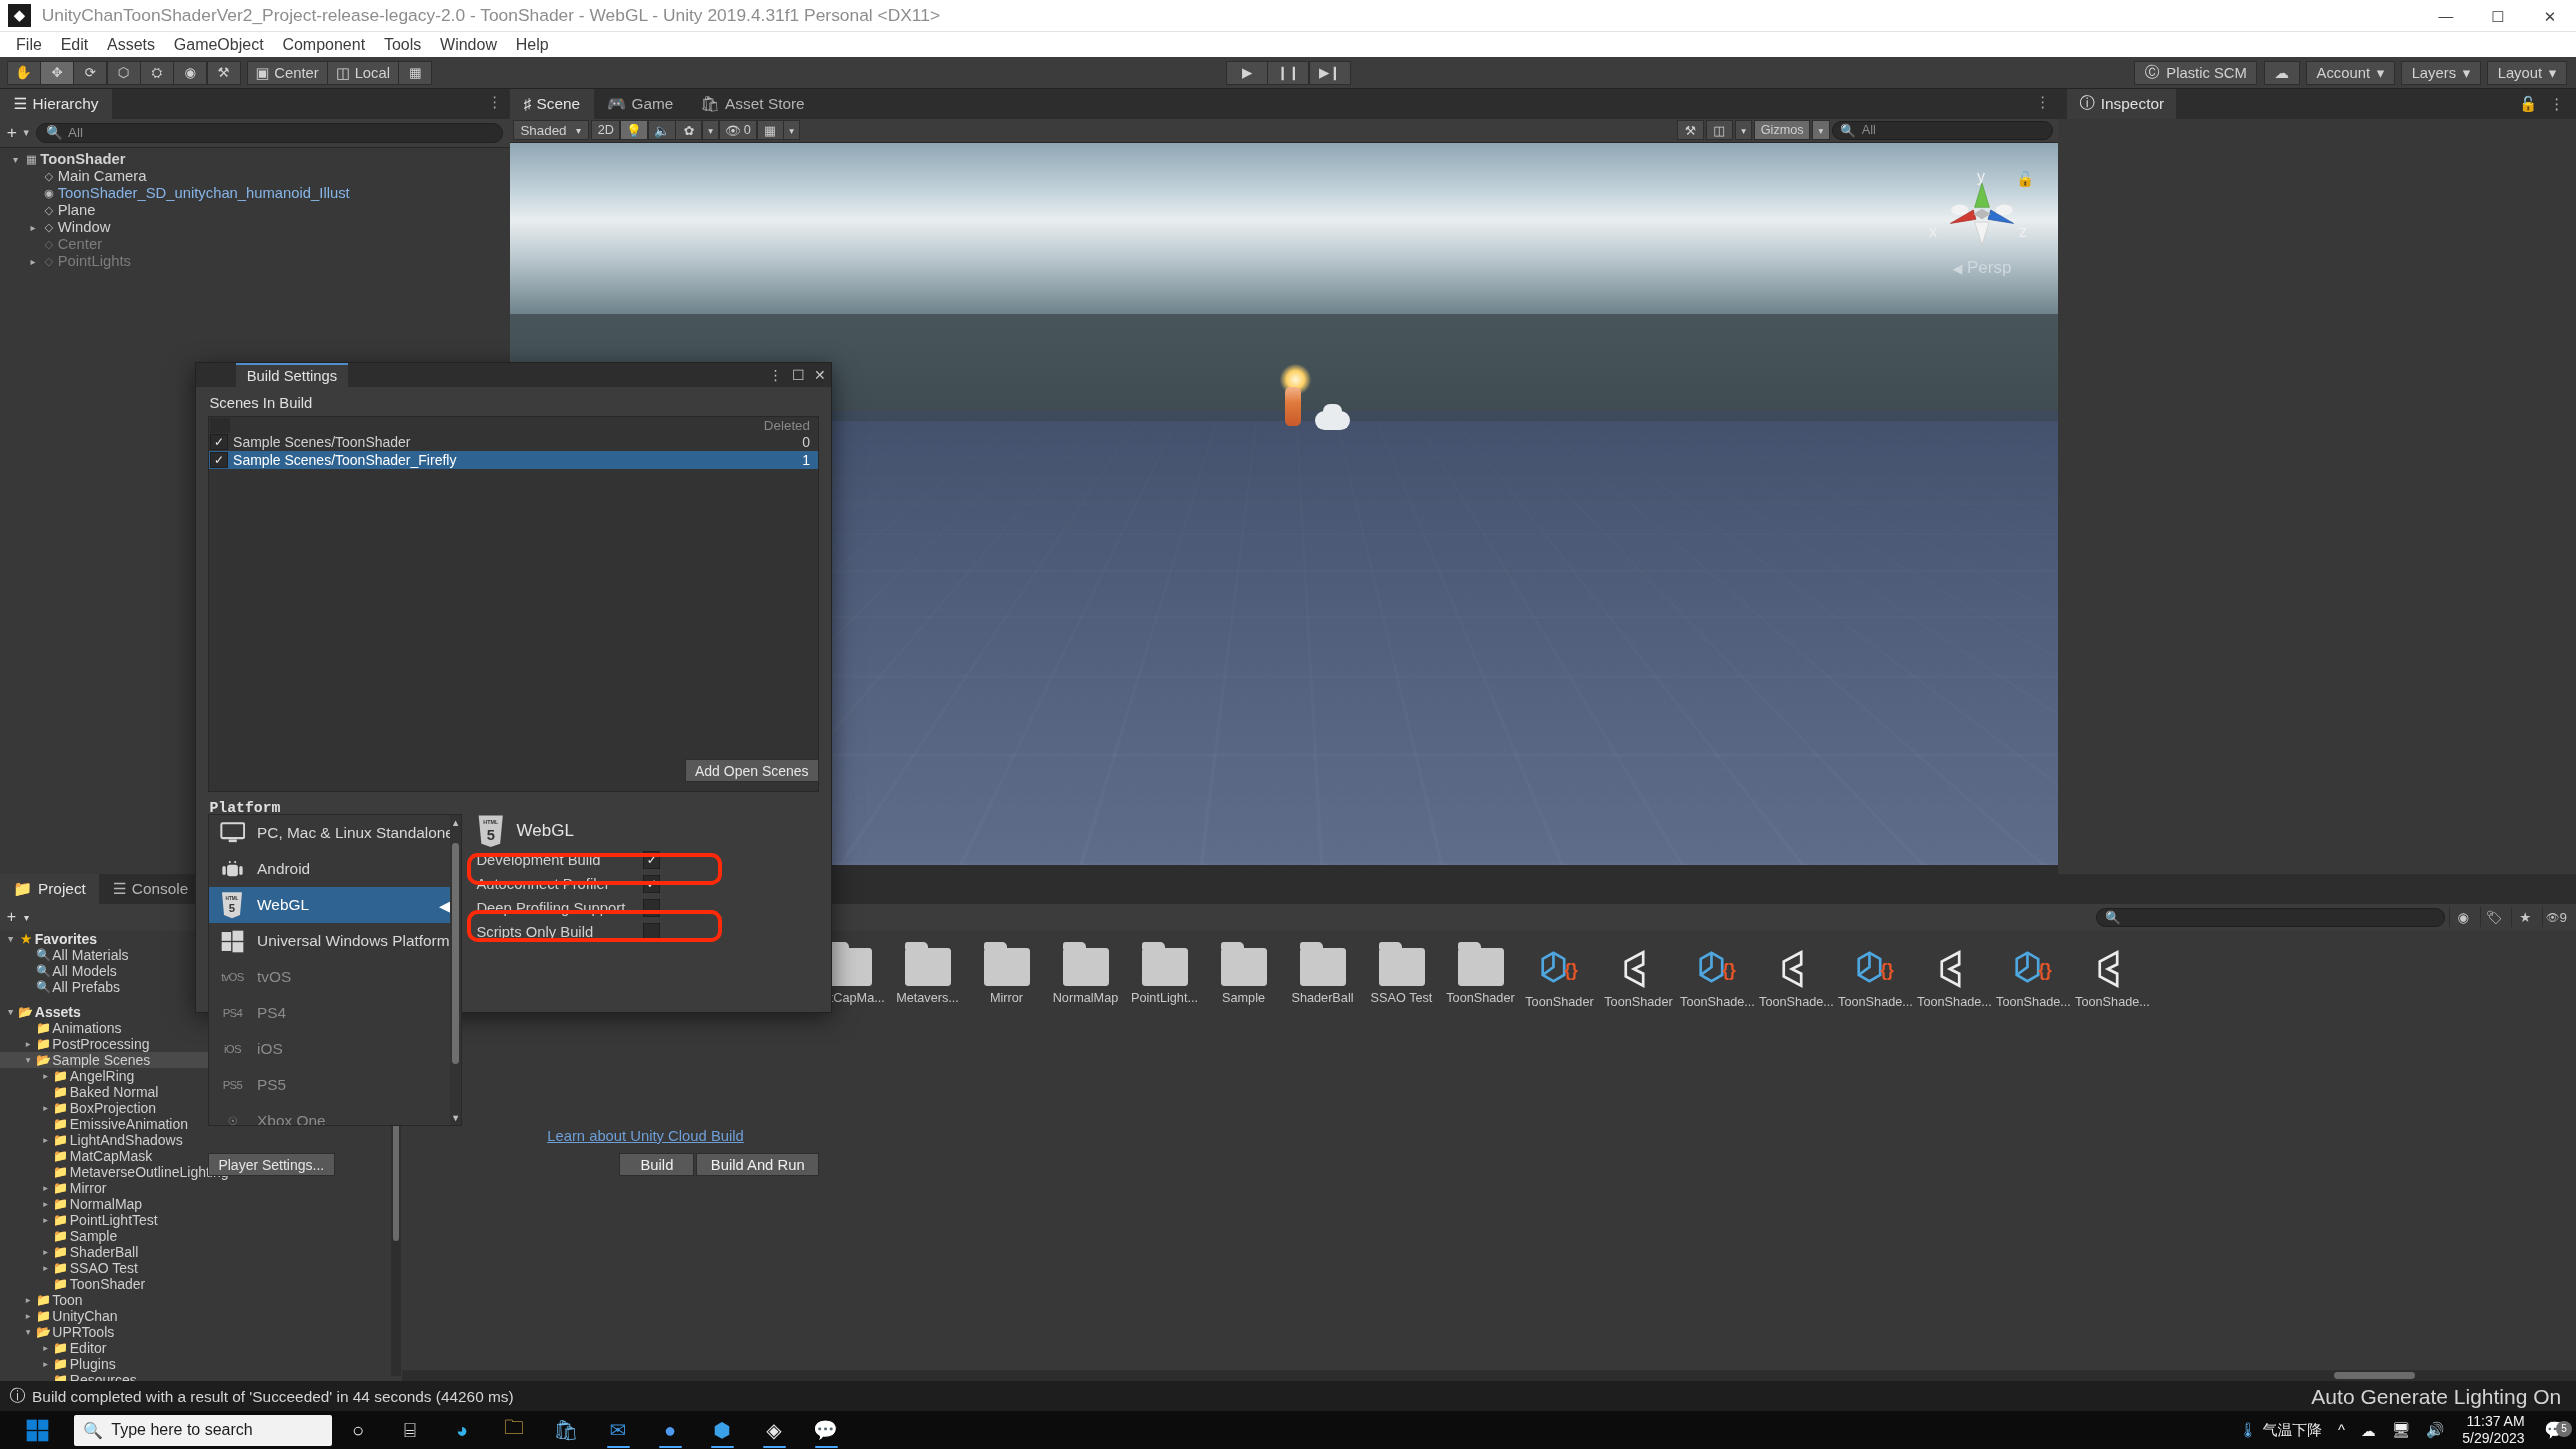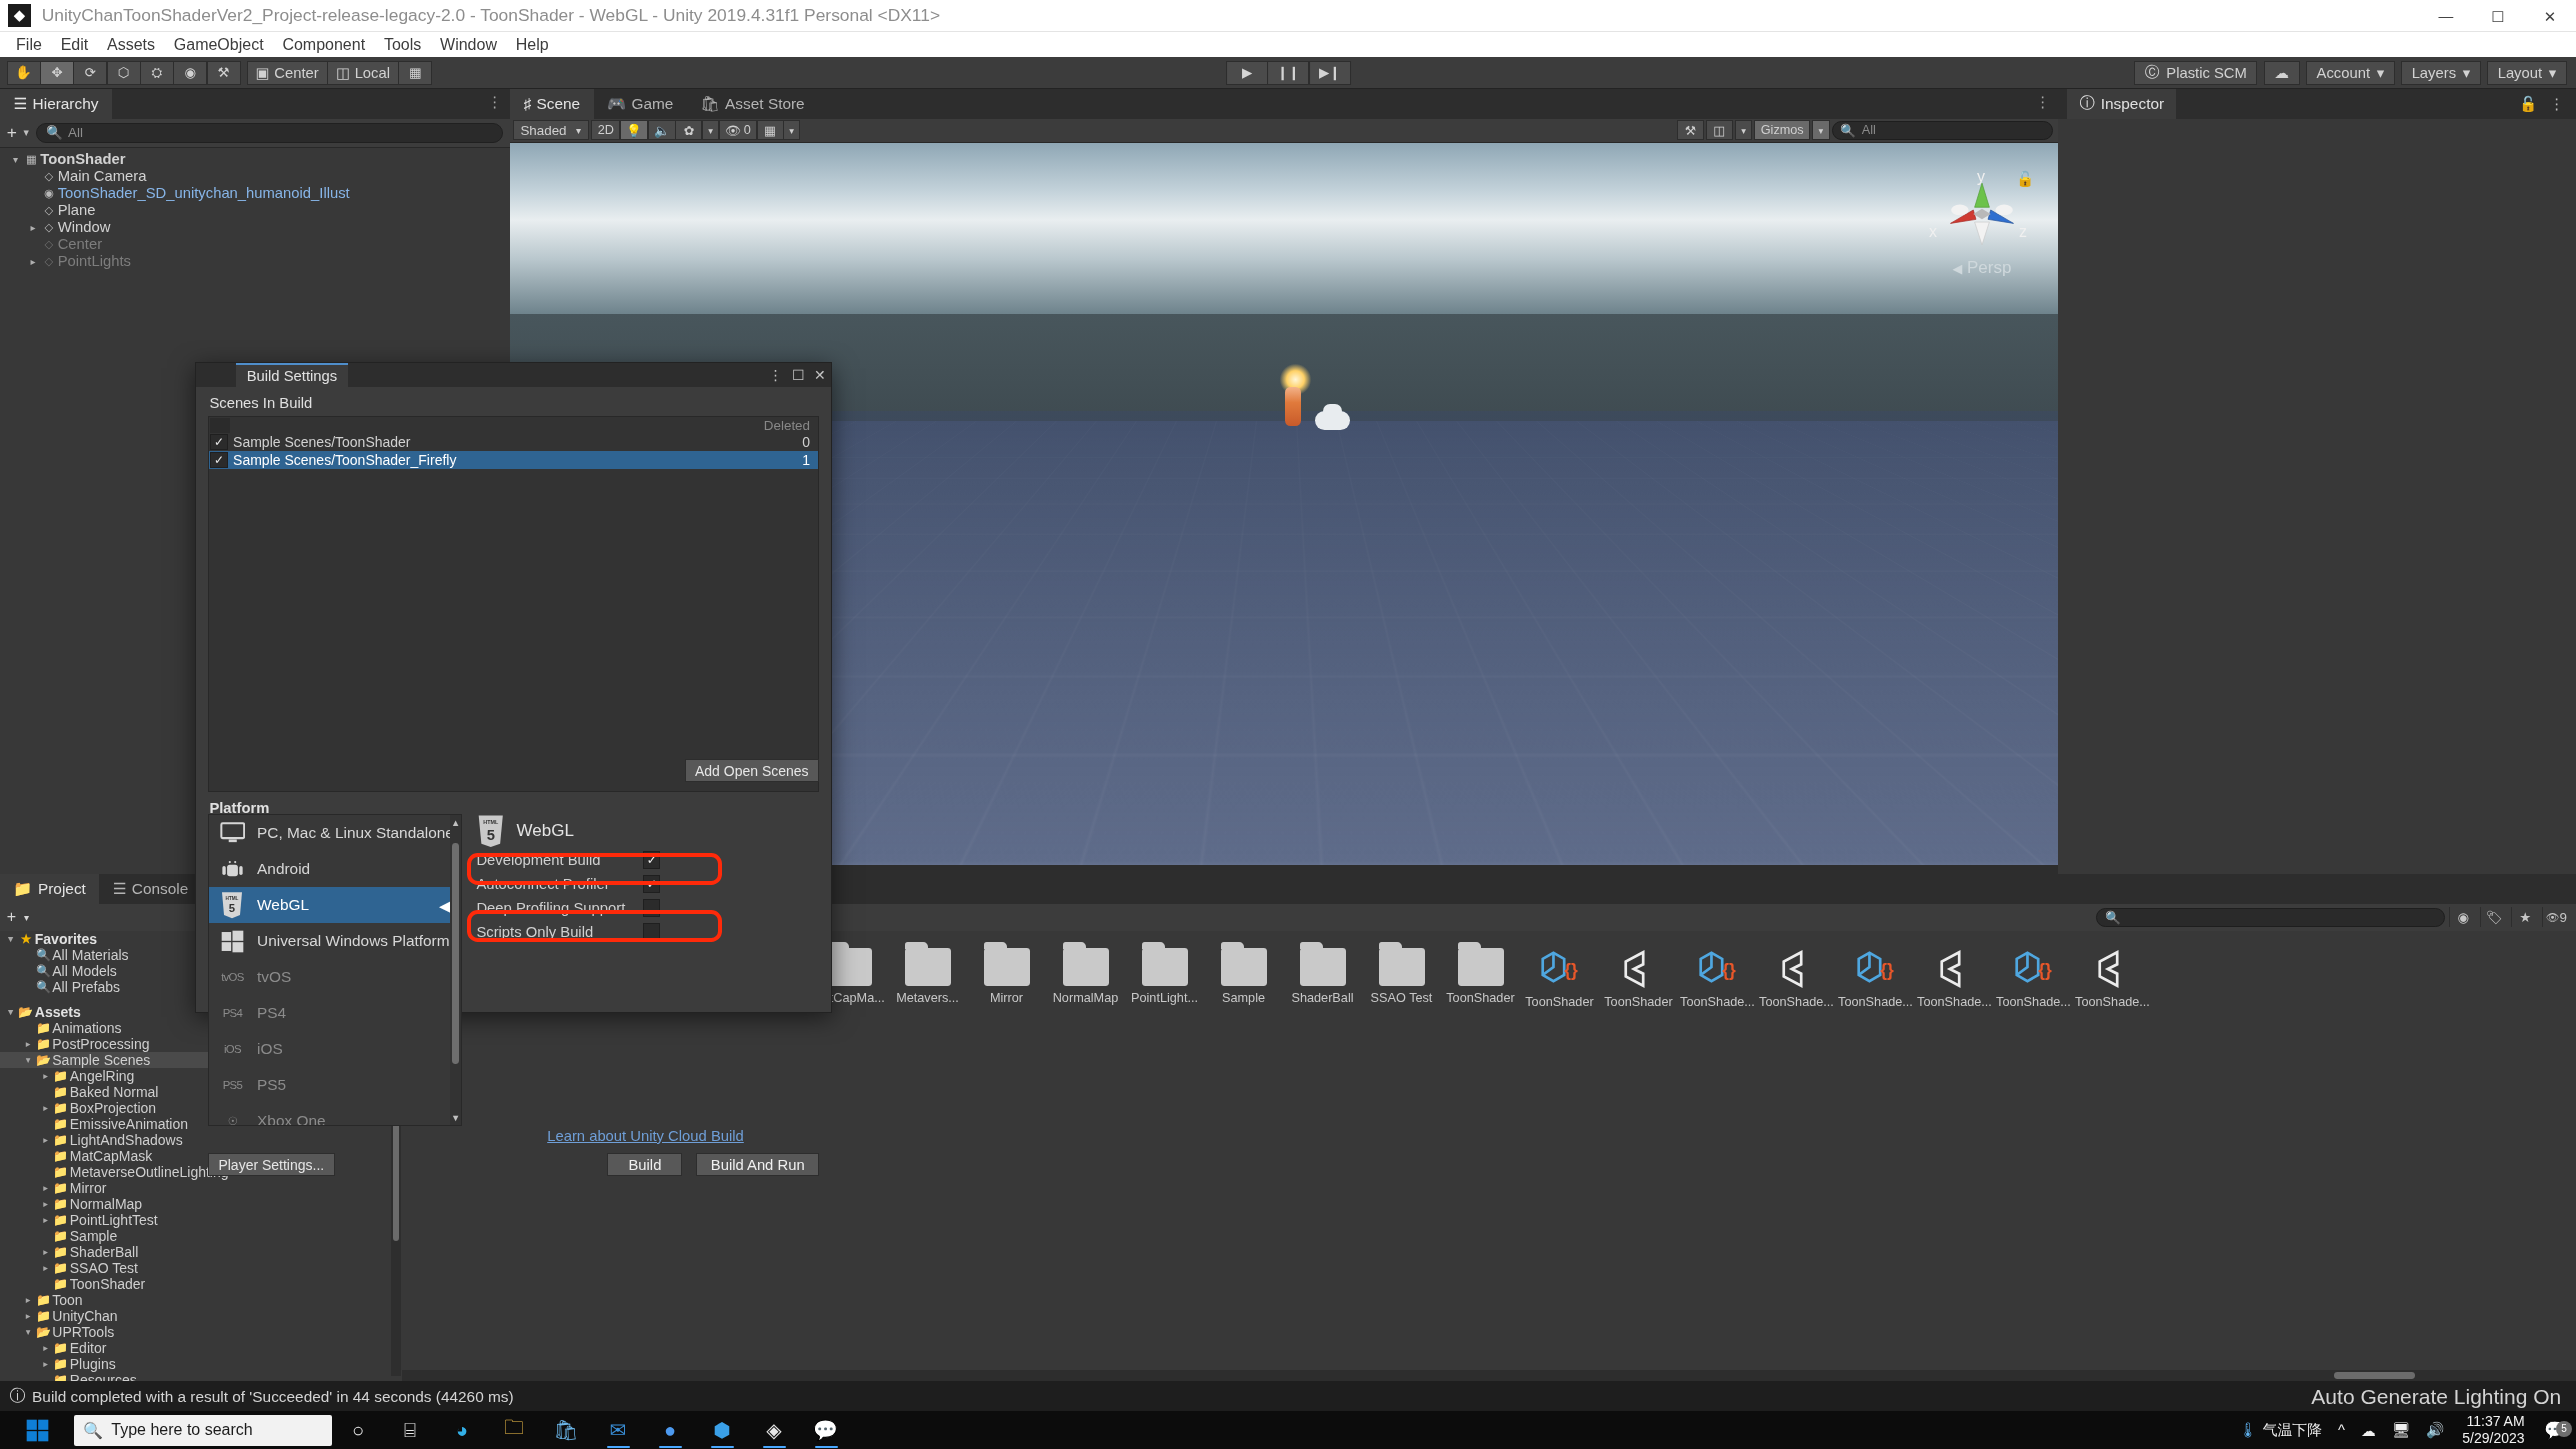--- a/index.html
+++ b/index.html
@@ -325,21 +325,21 @@
     width: 17.4px; height: 16px; background: #2b2b2b; border: 0.7px solid #1f1f1f;
     display: flex; align-items: center; justify-content: center; font-size: 12px;
     color: #e8e8e8; margin-right: 5.4px;
   }
   .scenerow .num { position: absolute; right: 8px; font-size: 14px; }
   .addopen {
     position: absolute; right: 12px; top: 396px; height: 23px; background: #585858;
     border: 0.7px solid #2d2d2d; color: #e6e6e6; font-size: 14px;
     display: flex; align-items: center; padding: 0 9.4px;
   }
-  .bs-mid { position: absolute; left: 0; top: 437px; width: 100%; }
+  .bs-mid { position: absolute; left: 0; top: 437px; width: 100%; font-family: Liberation Mono, monospace; }
   .bs-lbl { font-size: 14.8px; color: #e0e0e0; font-weight: bold; padding-left: 13.4px; }
   .platlist {
     position: absolute; left: 12px; top: 451px; width: 254px; height: 312px;
     background: #383838; border: 0.7px solid #282828; overflow: hidden;
   }
   .platrow {
     height: 36px; display: flex; align-items: center; gap: 10.7px; padding-left: 9.4px;
     font-size: 15.4px; color: #d7d7d7; position: relative;
   }
   .platrow.sel { background: #2f6492; color: #fff; }
@@ -372,21 +372,21 @@
   }
   .cloudlink {
     position: absolute; left: 275px; top: 765px; width: 349px; text-align: center;
     color: #6f9fd8; font-size: 14.8px; text-decoration: underline;
   }
   .playersettings {
     position: absolute; left: 12px; top: 790px; height: 23px; background: #585858;
     border: 0.7px solid #2d2d2d; color: #e6e6e6; font-size: 14px;
     display: flex; align-items: center; padding: 0 9.4px;
   }
-  .bs-buildbtns { position: absolute; right: 12px; top: 790px; display: flex; gap: 14px; }
+  .bs-buildbtns { position: absolute; right: 12px; top: 790px; display: flex; gap: 2px; }
   .bbtn {
     height: 23px; background: #585858; border: 0.7px solid #2d2d2d; color: #f0f0f0;
     font-size: 14.8px; display: flex; align-items: center; justify-content: center;
     padding: 0 13.4px; min-width: 75px;
   }
 
   
   .redbox {
     position: absolute; border: 4.7px solid #ff2a0a; border-radius: 10.7px;
     pointer-events: none; z-index: 60;

